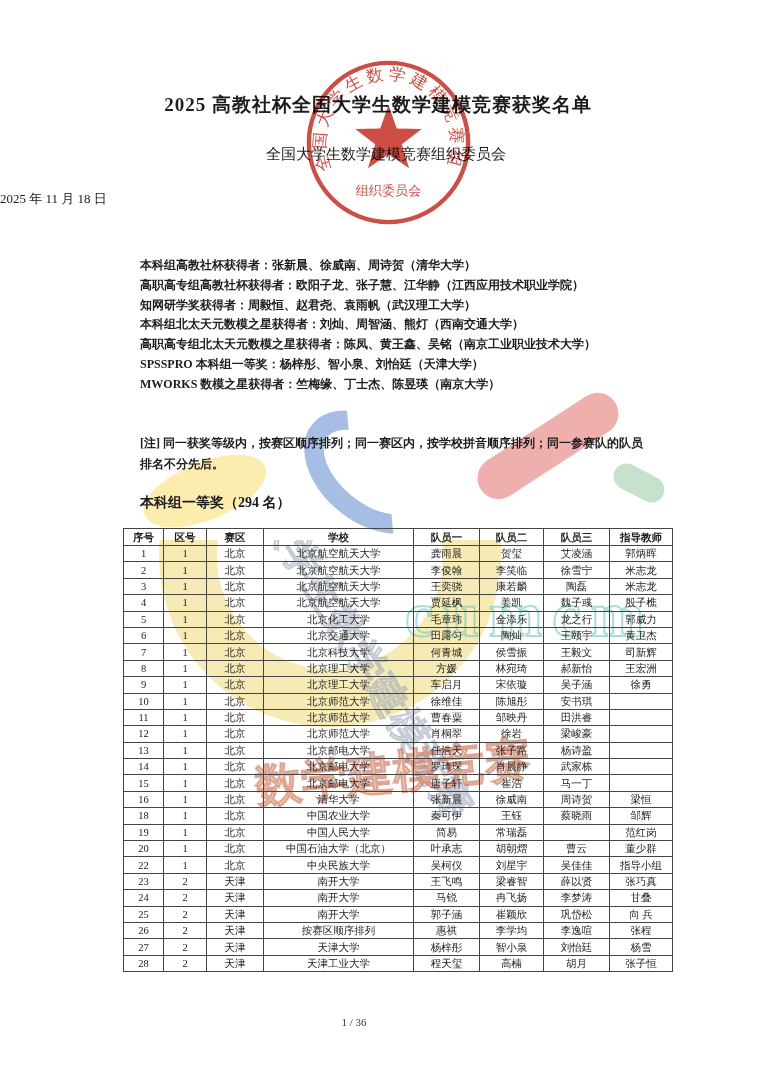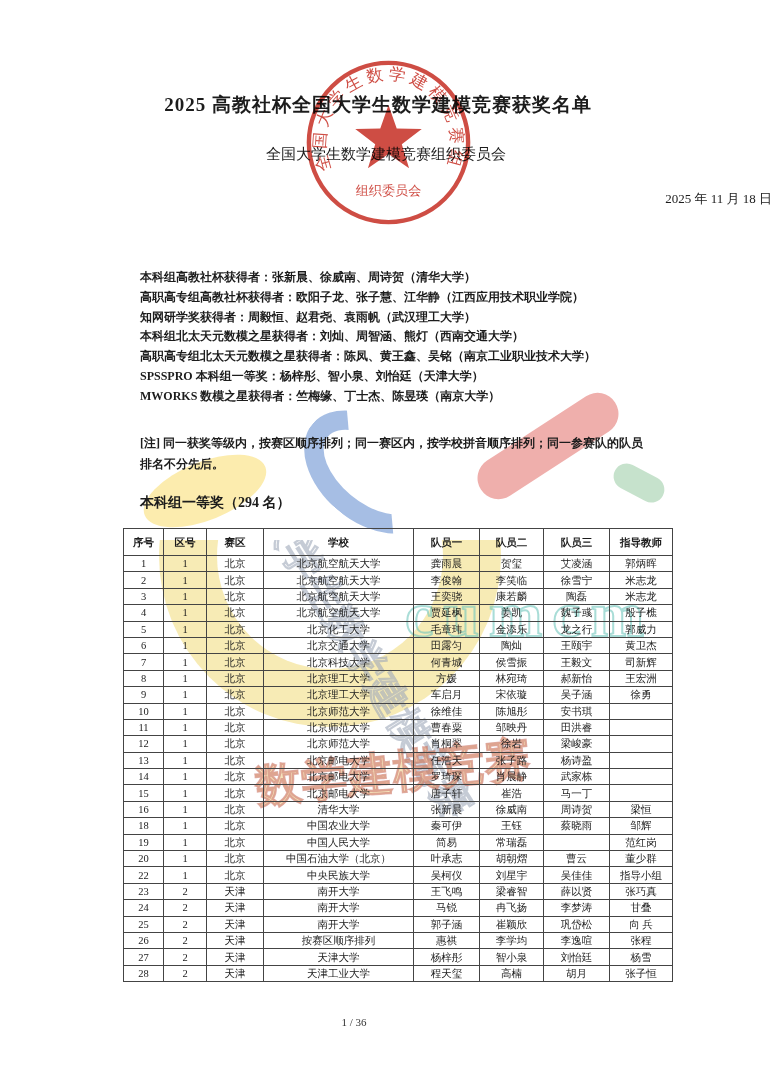--- a/index.html
+++ b/index.html
@@ -29,36 +29,36 @@
   .wm-yellow-wedge { left:140px; top:462px; width:130px; height:58px; border-radius:50%;
                      background:rgba(248,212,76,.45); transform:rotate(-22deg); }
   .wm-green-bit { left:612px; top:470px; width:54px; height:26px; border-radius:14px;
                   background:rgba(92,172,110,.35); transform:rotate(28deg); }
 
   
   .content { position:relative; z-index:1; }
   .doc-title { position:absolute; top:92px; left:0; width:756px; text-align:center;
                font-size:19px; font-weight:bold; letter-spacing:1px; }
   .doc-org   { position:absolute; top:145px; left:0; width:772px; text-align:center; font-size:15px; }
-  .doc-date  { position:absolute; top:190px; left:0; width:772px; text-align:right; font-size:13px; }
-
-  .award-lines { position:absolute; top:256px; left:140px; width:540px;margin-top:12px; }
+  .doc-date  { position:absolute; top:190px; left:0; width:772px; text-align:left; font-size:13px; }
+
+  .award-lines { position:absolute; top:256px; left:140px; width:540px; }
   .award-lines p { font-size:12px; font-weight:bold; line-height:19.8px; white-space:nowrap; }
 
   .doc-note { position:absolute; top:433px; left:140px; width:505px;
               font-size:12px; font-weight:bold; line-height:20.5px; }
   .section-title { position:absolute; top:494px; left:140px; font-size:14px; font-weight:bold;font-family:Liberation Serif, serif; }
 
   table.prize { position:absolute; top:528px; left:123px; width:549px;
                 border-collapse:collapse; table-layout:fixed;
                 font-size:10.5px; }
   table.prize th, table.prize td { border:1px solid #444; text-align:center;
                 padding:0; height:16.4px; line-height:15px; overflow:hidden; white-space:nowrap;
                 background:transparent; font-weight:normal; }
-  table.prize th { font-weight:bold; height:27px; }
+  table.prize th { font-weight:bold; height:17px; }
 
   .page-footer { position:absolute; top:1016px; left:0; width:708px; text-align:center;
                  font-size:11px; color:#333; }
 
   
   .seal { position:absolute; left:301px; top:55px; width:175px; height:175px; z-index:2;
           opacity:.88; mix-blend-mode:multiply; }
 </style>
 </head>
 <body>

